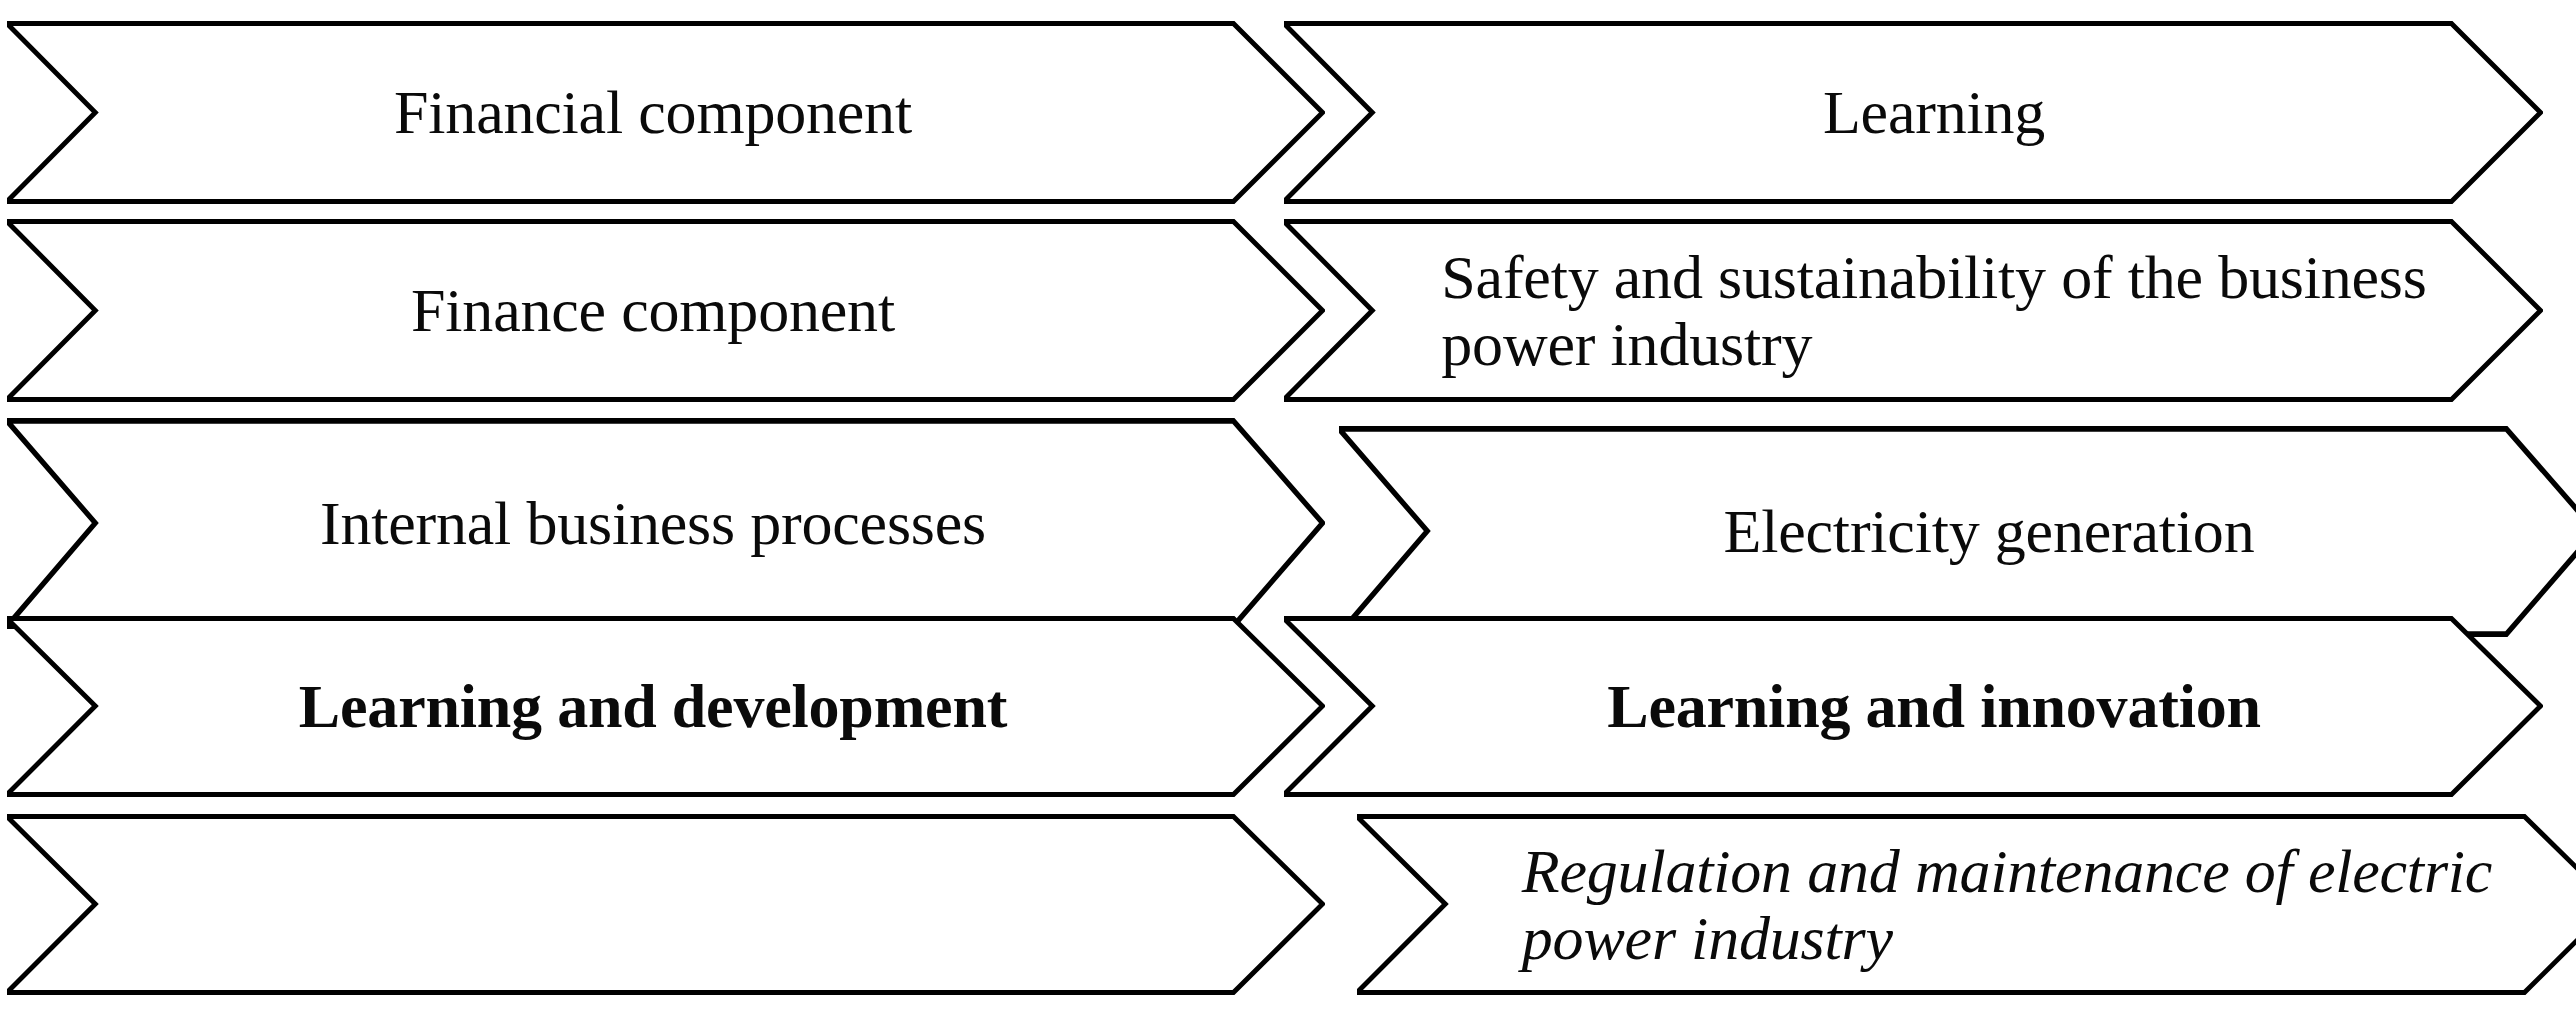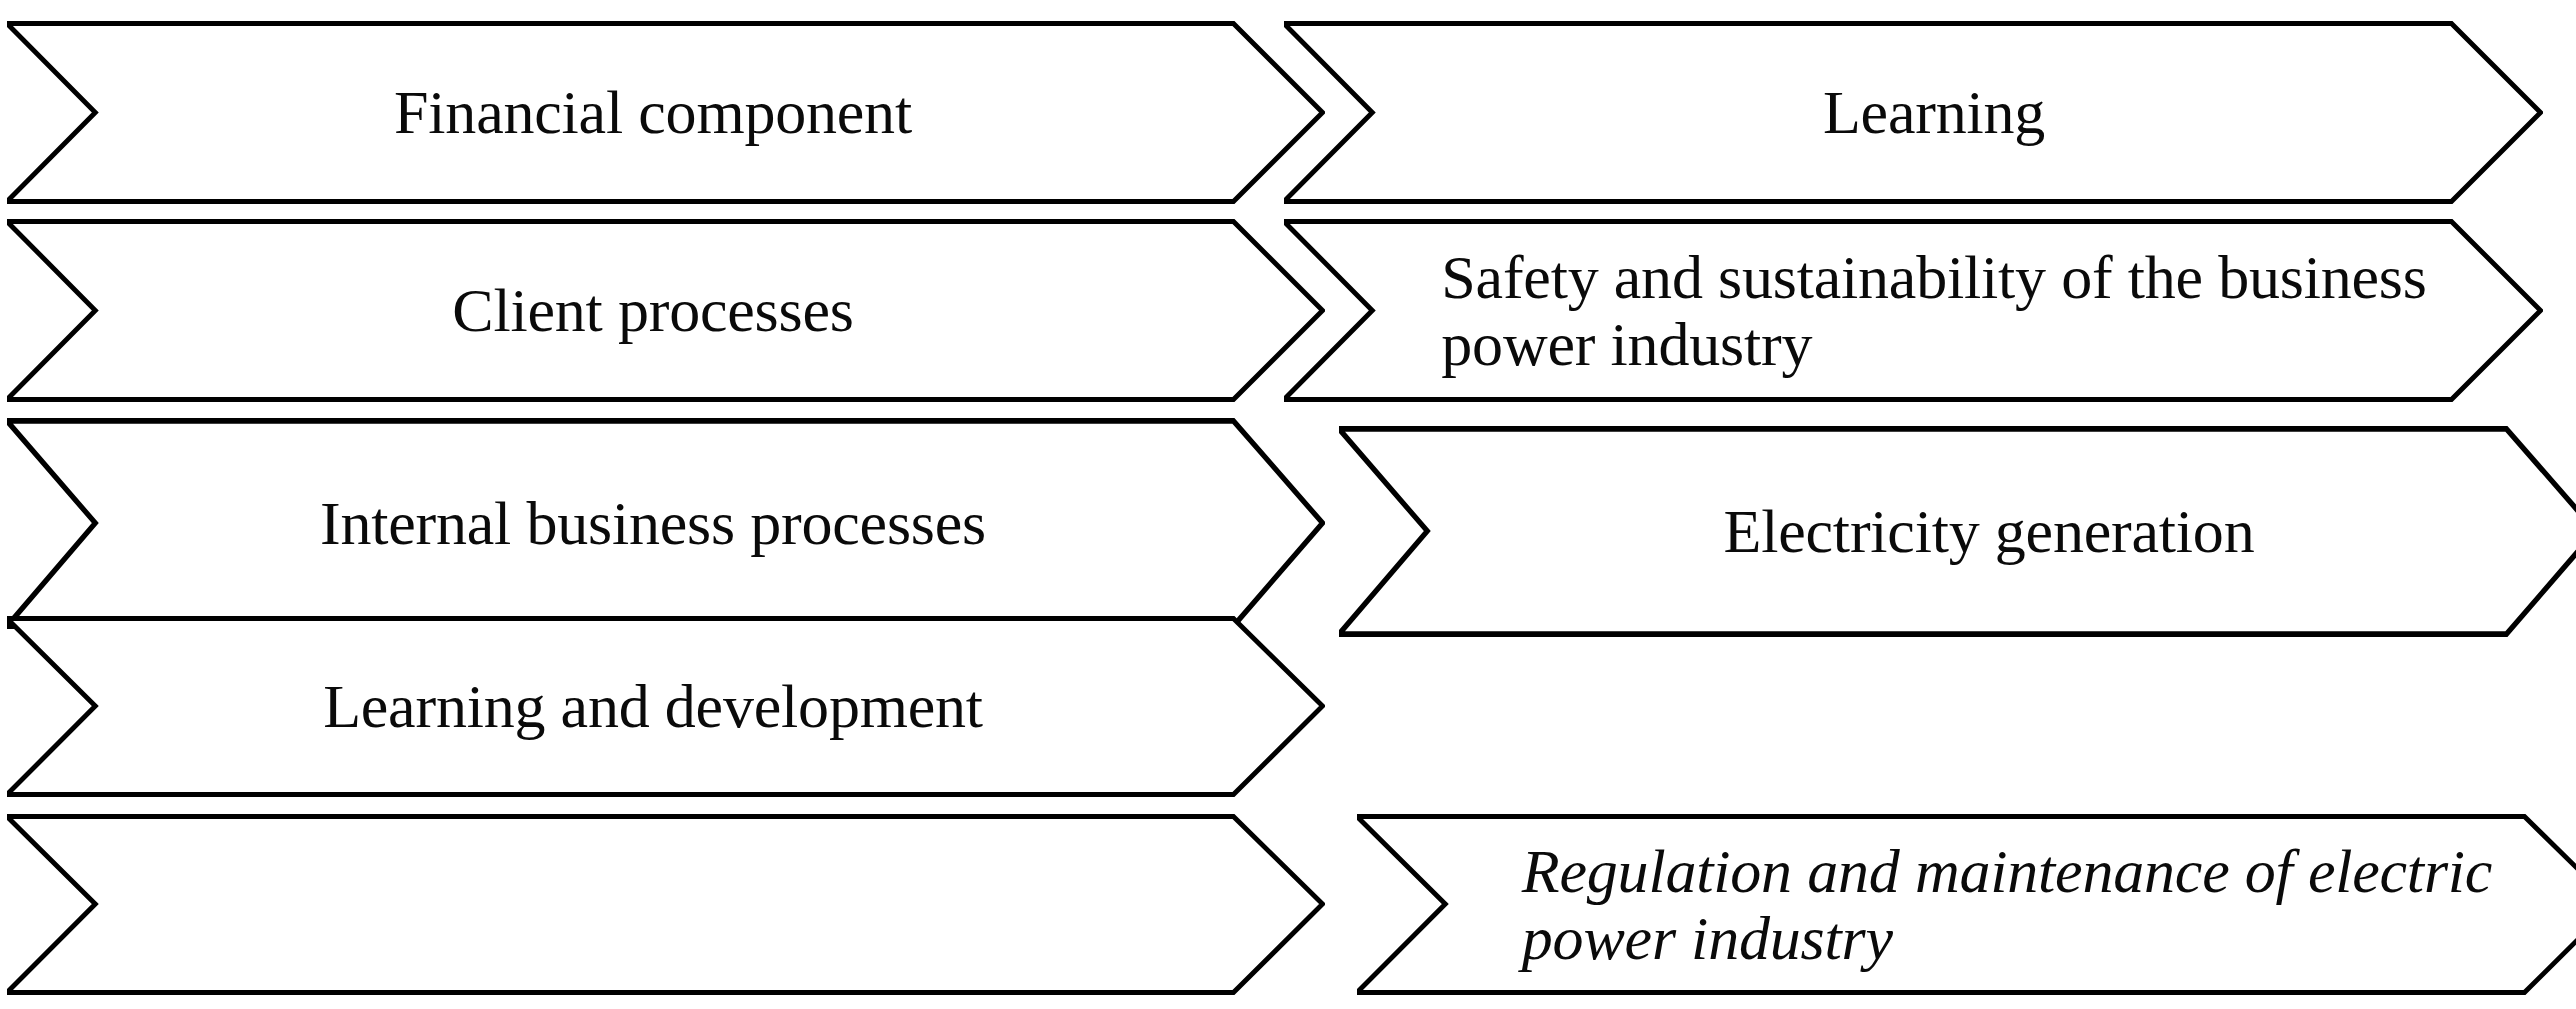--- a/index.html
+++ b/index.html
@@ -67,21 +67,21 @@
       </svg>
       <div class="chev-label">Learning</div>
     </div>
   </div>
 
   <div class="row" style="top:219px;height:183px;">
     <div class="chev chev-left" style="left:6.5px;width:1318px;">
       <svg viewBox="0 0 1612 224" preserveAspectRatio="none">
         <polygon points="0,3 1500,3 1609,112 1500,221 0,221 108,112" fill="#ffffff" stroke="#000000" stroke-width="6" stroke-linejoin="miter"></polygon>
       </svg>
-      <div class="chev-label">Client processes</div>
+      <div class="chev-label">Finance component</div>
     </div>
     <div class="chev chev-right" style="left:1284px;width:1259px;">
       <svg viewBox="0 0 1540 224" preserveAspectRatio="none">
         <polygon points="0,3 1428,3 1537,112 1428,221 0,221 108,112" fill="#ffffff" stroke="#000000" stroke-width="6" stroke-linejoin="miter"></polygon>
       </svg>
       <div class="chev-label">Safety and sustainability of the business
 power industry</div>
     </div>
   </div>
 
@@ -93,26 +93,32 @@
       <div class="chev-label">Internal business processes</div>
     </div>
     <div class="chev chev-right" style="left:1339px;width:1259px;margin-top:8px;">
       <svg viewBox="0 0 1540 221" preserveAspectRatio="none">
         <polygon points="0,3 1428,3 1537,110 1428,218 0,218 108,110" fill="#ffffff" stroke="#000000" stroke-width="6" stroke-linejoin="miter"></polygon>
       </svg>
       <div class="chev-label">Electricity generation</div>
     </div>
   </div>
 
-  <div class="row" style="top:616px;height:181px;">
+  <div class="row" style="top:616px;height:181px;font-weight:bold;">
     <div class="chev chev-left" style="left:6.5px;width:1318px;">
       <svg viewBox="0 0 1612 221" preserveAspectRatio="none">
         <polygon points="0,3 1500,3 1609,110 1500,218 0,218 108,110" fill="#ffffff" stroke="#000000" stroke-width="6" stroke-linejoin="miter"></polygon>
       </svg>
       <div class="chev-label">Learning and development</div>
+    </div>
+    <div class="chev chev-right" style="left:1284px;width:1259px;">
+      <svg viewBox="0 0 1540 221" preserveAspectRatio="none">
+        <polygon points="0,3 1428,3 1537,110 1428,218 0,218 108,110" fill="#ffffff" stroke="#000000" stroke-width="6" stroke-linejoin="miter"></polygon>
+      </svg>
+      <div class="chev-label">Learning and innovation</div>
     </div>
   </div>
 
   <div class="row" style="top:814px;height:181px;">
     <div class="chev chev-left" style="left:6.5px;width:1318px;">
       <svg viewBox="0 0 1612 221" preserveAspectRatio="none">
         <polygon points="0,3 1500,3 1609,110 1500,218 0,218 108,110" fill="#ffffff" stroke="#000000" stroke-width="6" stroke-linejoin="miter"></polygon>
       </svg>
       <div class="chev-label"></div>
     </div>

